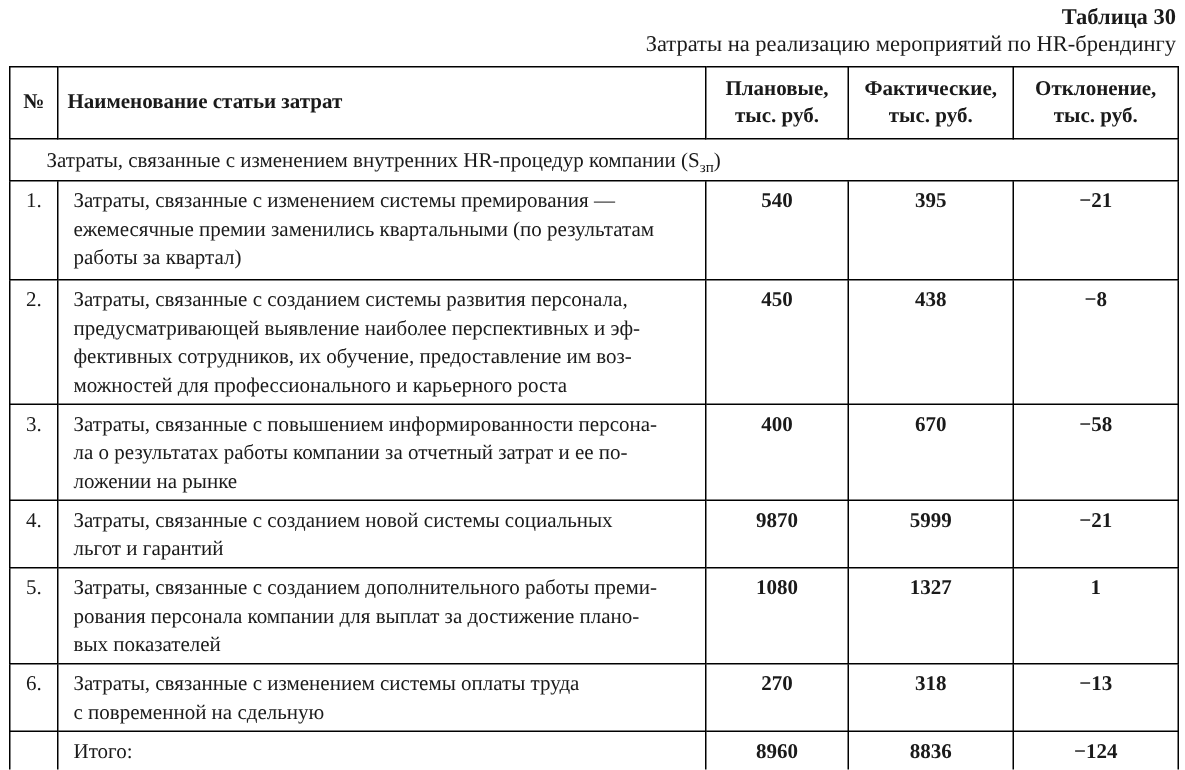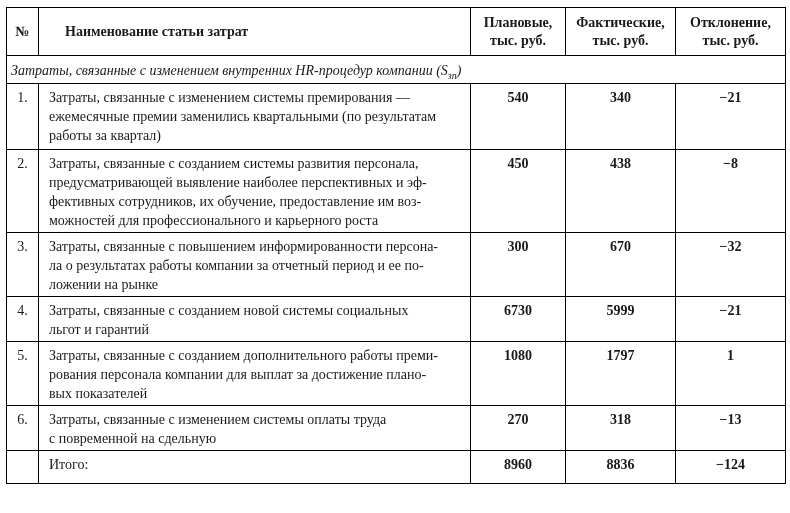--- a/index.html
+++ b/index.html
@@ -52,43 +52,42 @@
   }
   .cost-table th {
     font-weight: bold;
     vertical-align: middle;
     text-align: center;
     padding: 2px 4px;
     line-height: 18px;
   }
   .cost-table th.h-name {
     text-align: left;
-    padding-left: 26px;
+    padding-left: 6px;
   }
   .cost-table td {
     vertical-align: top;
     padding: 4px 4px 2px 4px;
     line-height: 19px;
   }
   .cost-table td.num-cell {
     text-align: center;
   }
   .cost-table td.name-cell {
     text-align: left;
     padding-left: 10px;
     padding-right: 6px;
     white-space: pre-line;
   }
   .cost-table td.val-cell {
     text-align: center;
     font-weight: bold;
   }
   .cost-table td.section-cell {
-    font-style: italic;
-    padding-left: 4px;
+    padding-left: 24px;
     vertical-align: middle;
     line-height: 16px;
   }
   .section-cell sub {
     font-size: 10px;
     line-height: 0;
   }
   tr.tr-header  { height: 48px; }
   tr.tr-section { height: 28px; }
   tr.tr-r0 { height: 66px; }
@@ -98,20 +97,22 @@
   tr.tr-r4 { height: 62px; }
   tr.tr-r5 { height: 42px; }
   tr.tr-total { height: 33px; }
 </style>
 </head>
 <body>
 
 <div class="page">
 
   <div class="caption">
+    <span class="t-label">Таблица 30</span>
+    <span class="t-subtitle">Затраты на реализацию мероприятий по HR-брендингу</span>
   </div>
 
   <table class="cost-table">
     <colgroup>
       <col class="c-num">
         <col class="c-name">
         <col class="c-plan">
         <col class="c-fact">
         <col class="c-dev">
     </colgroup>
@@ -127,61 +128,61 @@
       <tr class="tr-section">
         <td class="section-cell" colspan="5"><span>Затраты, связанные с изменением внутренних HR-процедур компании (S</span><sub>зп</sub><span>)</span></td>
       </tr>
 
       <tr class="tr-r0">
         <td class="num-cell">1.</td>
         <td class="name-cell">Затраты, связанные с изменением системы премирования —
 ежемесячные премии заменились квартальными (по результатам
 работы за квартал)</td>
         <td class="val-cell">540</td>
-        <td class="val-cell">340</td>
+        <td class="val-cell">395</td>
         <td class="val-cell">−21</td>
       </tr>
 
       <tr class="tr-r1">
         <td class="num-cell">2.</td>
         <td class="name-cell">Затраты, связанные с созданием системы развития персонала,
 предусматривающей выявление наиболее перспективных и эф-
 фективных сотрудников, их обучение, предоставление им воз-
 можностей для профессионального и карьерного роста</td>
         <td class="val-cell">450</td>
         <td class="val-cell">438</td>
         <td class="val-cell">−8</td>
       </tr>
 
       <tr class="tr-r2">
         <td class="num-cell">3.</td>
         <td class="name-cell">Затраты, связанные с повышением информированности персона-
-ла о результатах работы компании за отчетный период и ее по-
+ла о результатах работы компании за отчетный затрат и ее по-
 ложении на рынке</td>
-        <td class="val-cell">300</td>
+        <td class="val-cell">400</td>
         <td class="val-cell">670</td>
-        <td class="val-cell">−32</td>
+        <td class="val-cell">−58</td>
       </tr>
 
       <tr class="tr-r3">
         <td class="num-cell">4.</td>
         <td class="name-cell">Затраты, связанные с созданием новой системы социальных
 льгот и гарантий</td>
-        <td class="val-cell">6730</td>
+        <td class="val-cell">9870</td>
         <td class="val-cell">5999</td>
         <td class="val-cell">−21</td>
       </tr>
 
       <tr class="tr-r4">
         <td class="num-cell">5.</td>
         <td class="name-cell">Затраты, связанные с созданием дополнительного работы преми-
 рования персонала компании для выплат за достижение плано-
 вых показателей</td>
         <td class="val-cell">1080</td>
-        <td class="val-cell">1797</td>
+        <td class="val-cell">1327</td>
         <td class="val-cell">1</td>
       </tr>
 
       <tr class="tr-r5">
         <td class="num-cell">6.</td>
         <td class="name-cell">Затраты, связанные с изменением системы оплаты труда
 с повременной на сдельную</td>
         <td class="val-cell">270</td>
         <td class="val-cell">318</td>
         <td class="val-cell">−13</td>

